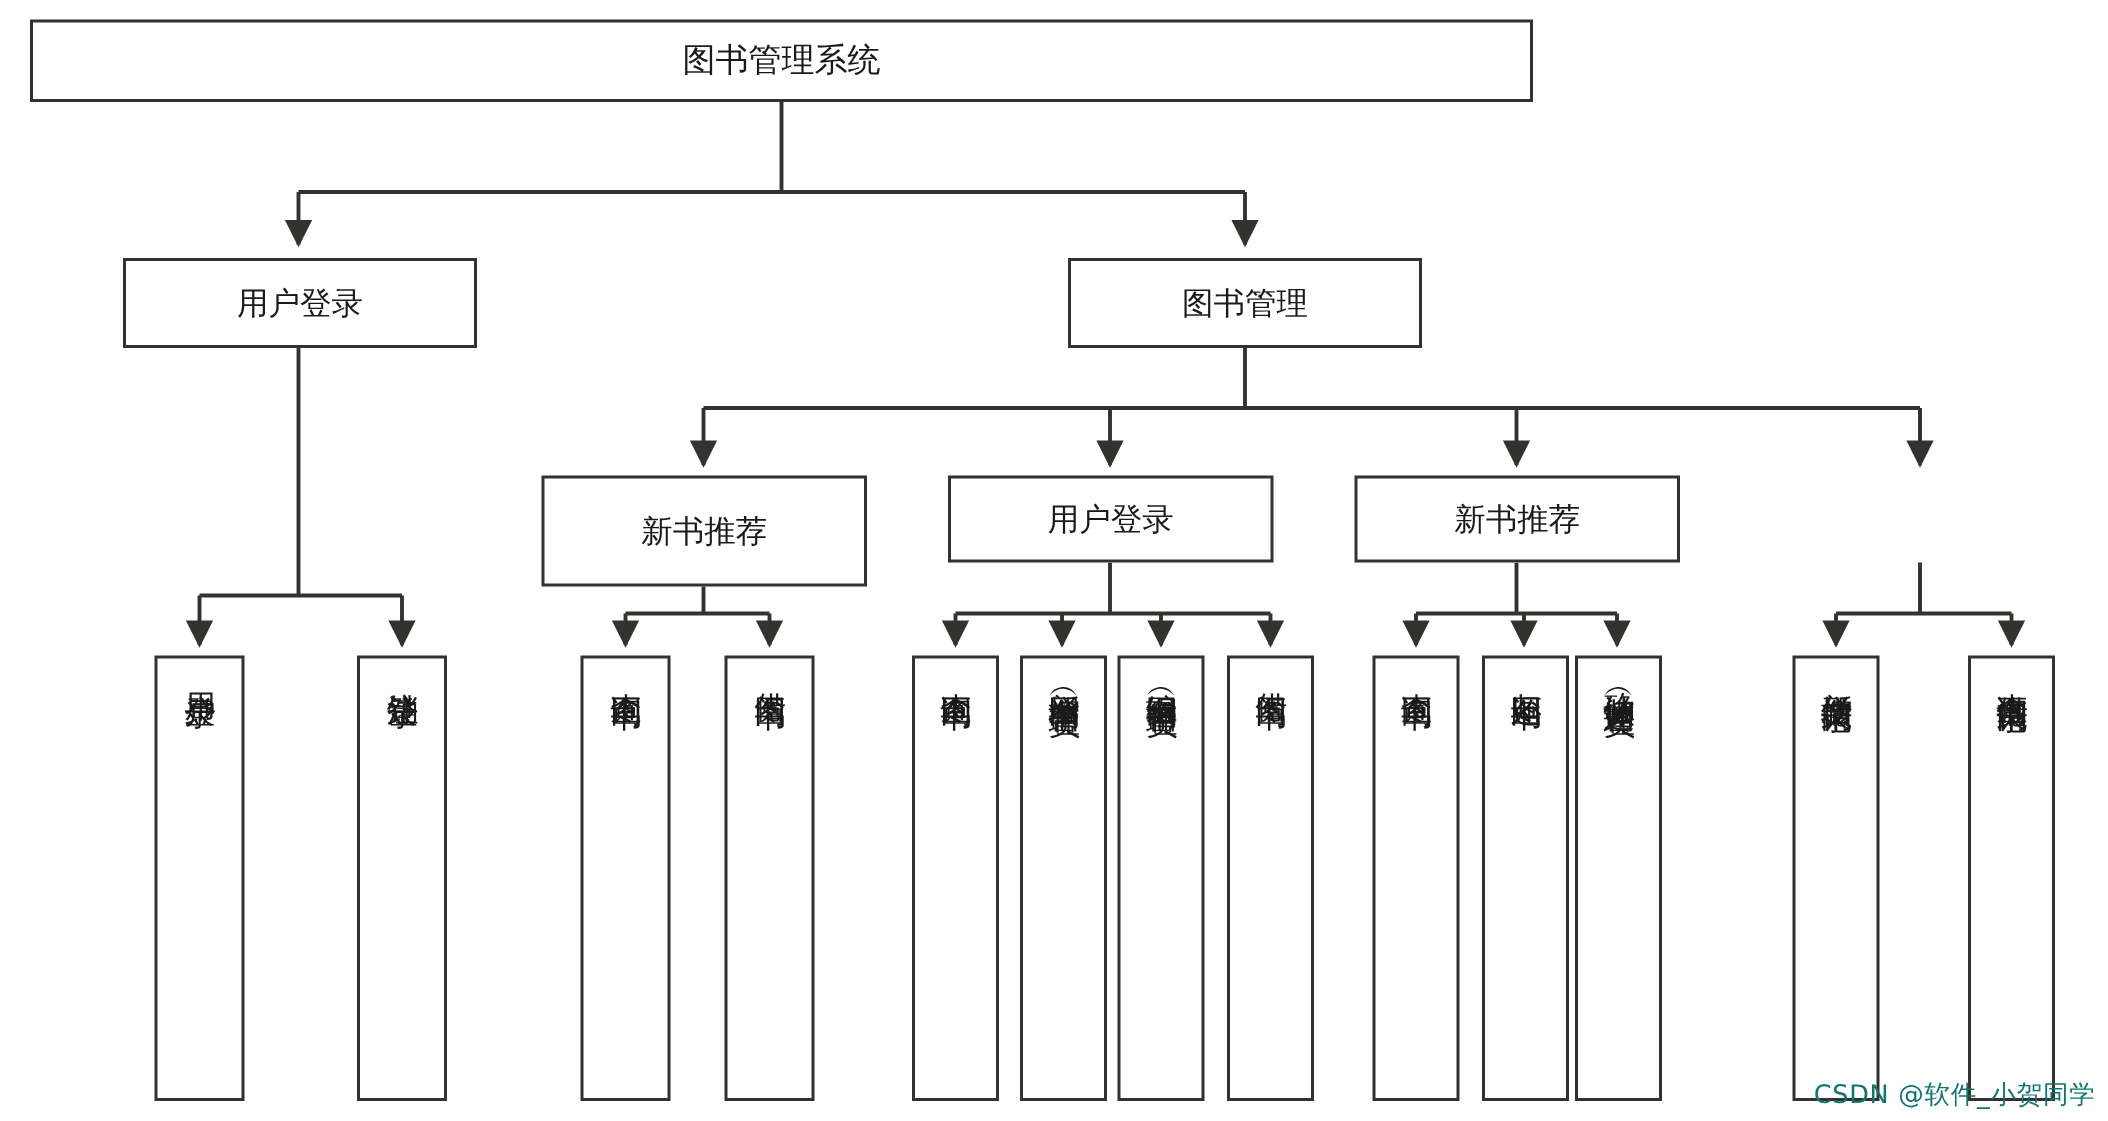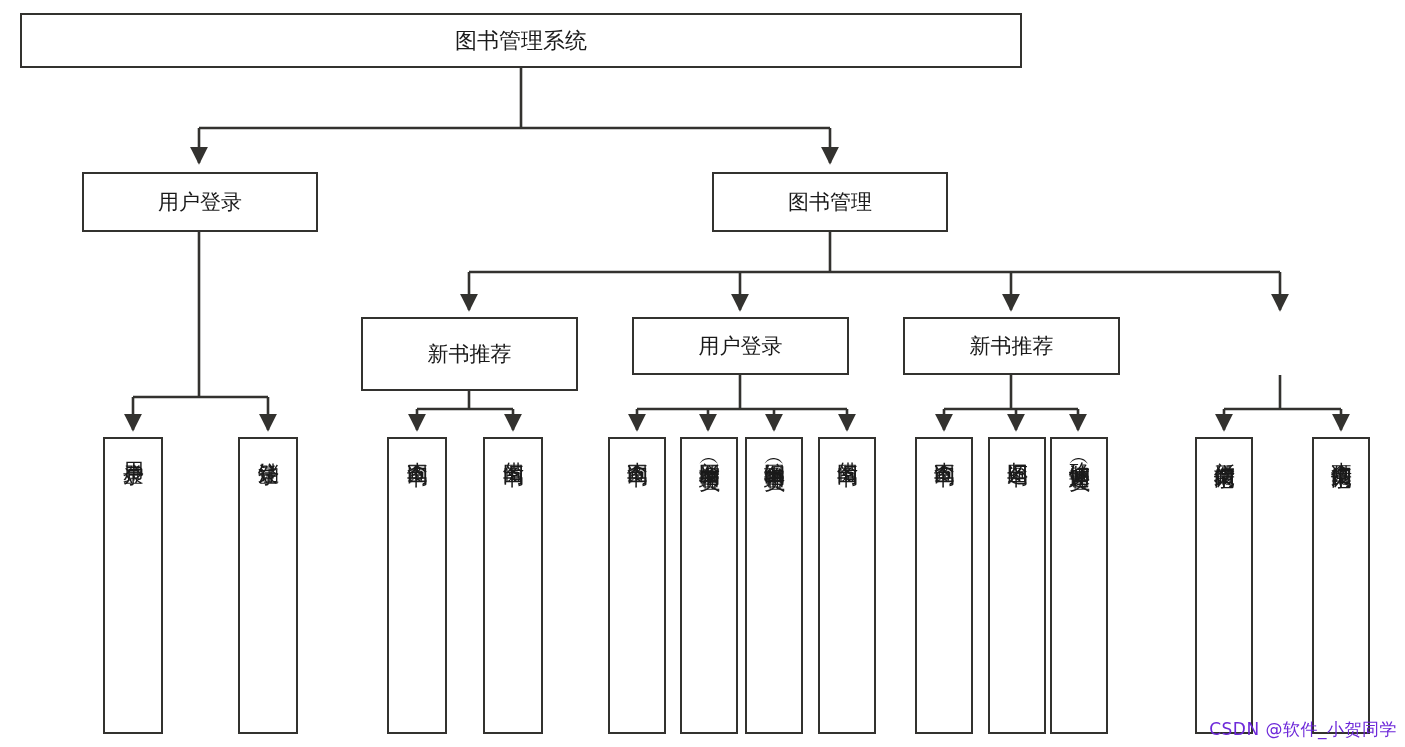--- a/index.html
+++ b/index.html
@@ -57,21 +57,21 @@
     font-size: 21px;
     letter-spacing: 1.5px;
     line-height: 1;
     white-space: nowrap;
   }
   .watermark {
     position: absolute;
     right: 8px;
     bottom: 6px;
     font-size: 17px;
-    color: #6d28d9;
+    color: #0f766e;
     letter-spacing: 0.5px;
     white-space: nowrap;
   }
 </style>
 </head>
 <body>
 
 <div id="canvas">
 
   <svg class="connectors" viewBox="0 0 1405 747" xmlns="http://www.w3.org/2000/svg">

